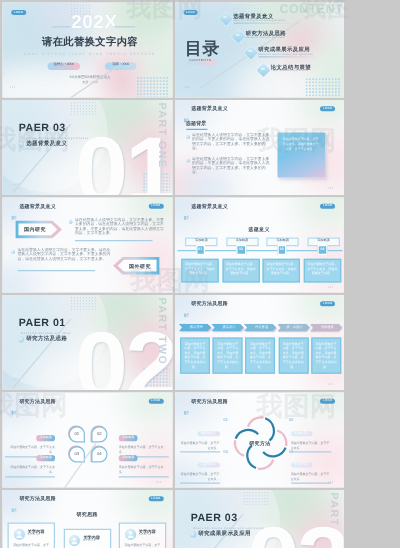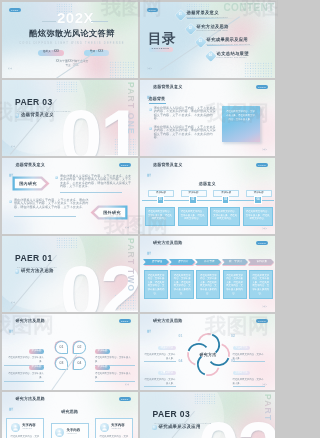--- a/index.html
+++ b/index.html
@@ -68,21 +68,21 @@
        background-image:radial-gradient(#b7d6ea 0.5px,transparent 0.6px);background-size:2.6px 2.6px;"></div>
 
   <div class="logo-pill" style="left:7px;top:6px;">LOGO</div>
 
   <div style="position:absolute;left:55px;top:8px;font-size:15px;font-weight:bold;color:#fff;
               letter-spacing:.5px;line-height:1;opacity:.96;text-shadow:0 0 1px rgba(140,170,190,.3);">202X</div>
   <div style="position:absolute;left:89px;top:19px;width:17px;height:.5px;background:#bbd0dc;"></div>
 
   <div style="position:absolute;left:40px;top:19px;width:14px;height:.5px;background:#bbd0dc;"></div>
   <div style="position:absolute;left:12px;top:27.5px;width:116px;text-align:center;font-size:8.2px;
-              font-weight:bold;color:#32414e;letter-spacing:.35px;line-height:1;">酷炫弥散光风论文答辩</div>
+              font-weight:bold;color:#32414e;letter-spacing:.35px;line-height:1;">请在此替换文字内容</div>
   <div style="position:absolute;left:12px;top:41px;width:116px;text-align:center;font-size:2.6px;
               color:#b8c7d1;letter-spacing:1.25px;line-height:1;">COOL DIFFUSE LIGHT WIND THESIS DEFENSE</div>
 
   <div style="position:absolute;left:36px;top:47.5px;width:26px;height:6px;border-radius:3px;
               background:linear-gradient(90deg,#a7d7f0,#f2bfcf);display:flex;align-items:center;
               justify-content:center;font-size:2.7px;color:#3e4e5a;line-height:1;">答辩人：XXX</div>
   <div style="position:absolute;left:82px;top:47.5px;width:25px;height:6px;border-radius:3px;
               background:linear-gradient(90deg,#a9d9f1,#c6dcee);display:flex;align-items:center;
               justify-content:center;font-size:2.7px;color:#3e4e5a;line-height:1;">导师：XXX</div>
 

